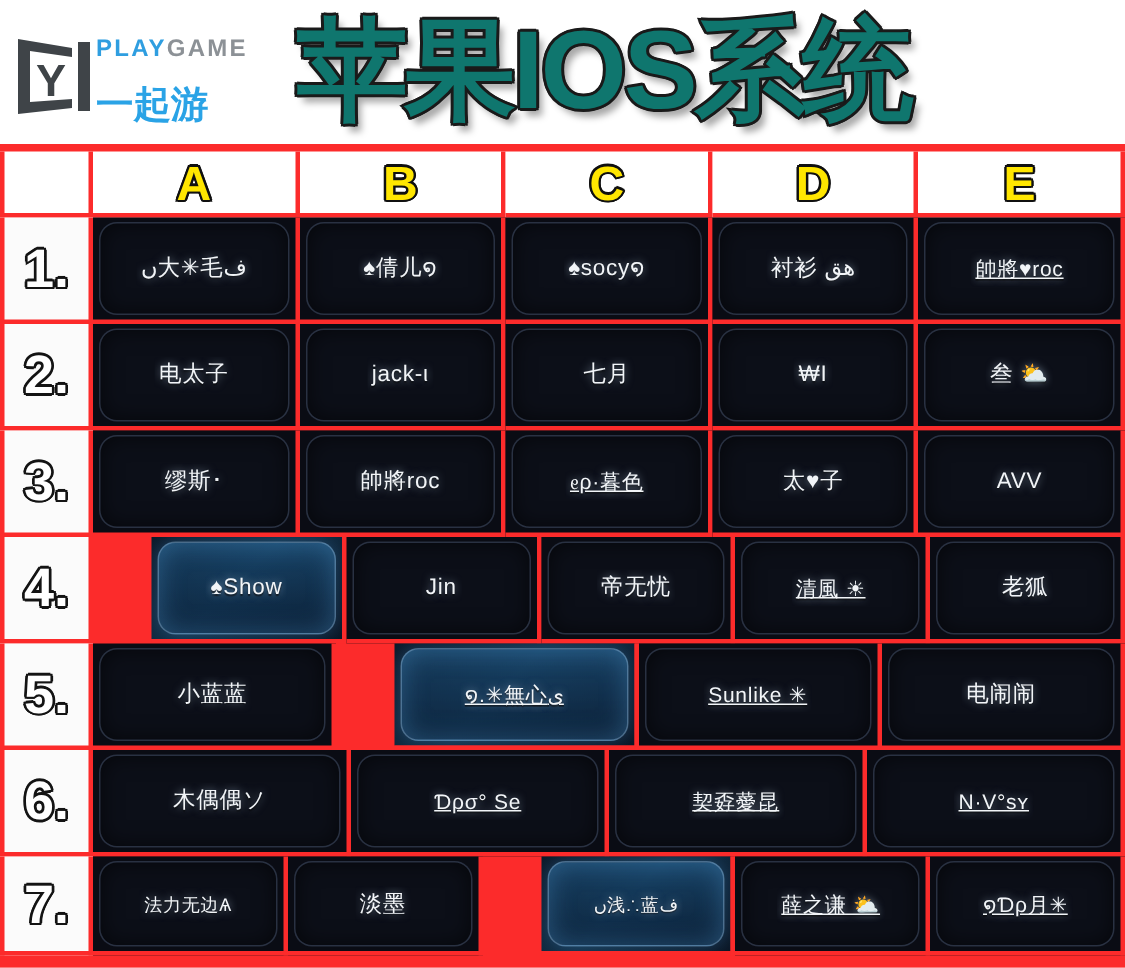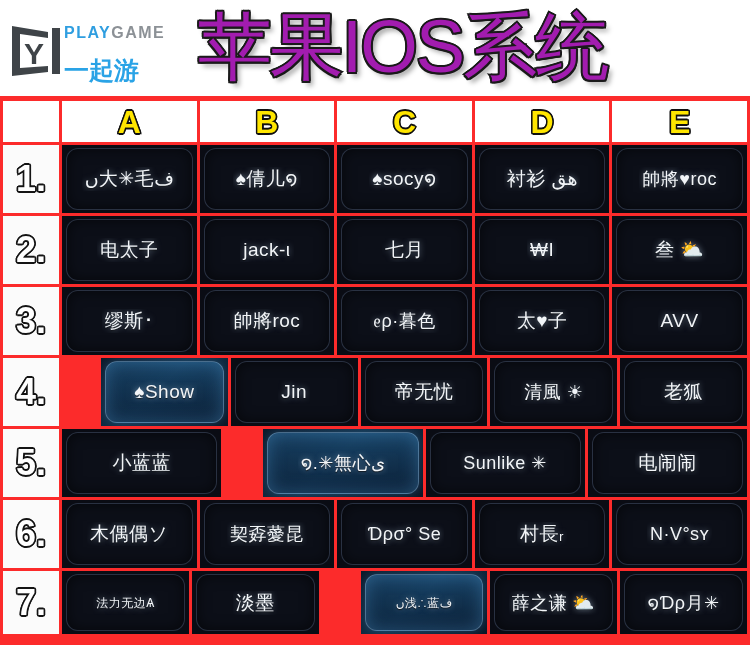--- a/index.html
+++ b/index.html
@@ -69,22 +69,22 @@
   .title {
     position: absolute;
     left: 0;
     top: 0;
     width: 750px;
     text-align: center;
     padding-left: 55px;
     box-sizing: border-box;
     font-size: 74px;
     line-height: 94px;
-    font-weight: normal;
-    color: #a21caf;
+    font-weight: bold;
+    color: #0f766e;
     letter-spacing: -2px;
     white-space: nowrap;
     -webkit-text-stroke: 3px #1a1a1a;
     paint-order: stroke fill;
     text-shadow:
        2px 0 0 #1a1a1a, -2px 0 0 #1a1a1a, 0 2px 0 #1a1a1a, 0 -2px 0 #1a1a1a,
        1.5px 1.5px 0 #1a1a1a, -1.5px 1.5px 0 #1a1a1a,
        1.5px -1.5px 0 #1a1a1a, -1.5px -1.5px 0 #1a1a1a,
        4px 5px 5px rgba(0,0,0,0.35);
   }
@@ -184,31 +184,31 @@
     justify-content: center;
     box-shadow: inset 0 0 14px rgba(0,0,0,0.6);
   }
   .shot.glow .chip {
     background: linear-gradient(180deg, rgba(30,85,130,0.55), rgba(12,35,60,0.75));
     border-color: rgba(150,200,240,0.45);
     box-shadow: inset 0 0 18px rgba(90,170,230,0.35), 0 0 10px rgba(80,160,230,0.25);
   }
   .name {
     color: #f2f5f8;
-    font-size: 19px;
+    font-size: 15px;
     line-height: 24px;
     white-space: nowrap;
     text-align: center;
     letter-spacing: 0.5px;
     text-shadow: 0 0 6px rgba(190,215,240,0.55), 0 1px 1px rgba(0,0,0,0.8);
     overflow: hidden;
     max-width: 100%;
     padding: 0 3px;
   }
-  .name.sm { font-size: 18px; }
+  .name.sm { font-size: 14px; text-decoration: underline; }
   .name.xs { font-size: 12px; }
 </style>
 </head>
 <body>
 
 <div class="header">
 
   <div class="logo">
     <svg class="logo-mark" viewBox="0 0 56 60" xmlns="http://www.w3.org/2000/svg">
       <path d="M4 4 L40 10 L40 16 L12 12 L12 46 L40 44 L40 50 L4 54 Z" fill="#3f4448"></path>
@@ -403,35 +403,30 @@
     <div class="cell col-index idx">
       <span class="idx-num">6.</span>
     </div>
     <div class="cell col-data shot">
       <div class="chip">
         <span class="name">木偶偶ソ</span>
       </div>
     </div>
     <div class="cell col-data shot">
       <div class="chip">
+        <span class="name sm">Ɗρσ°  Se</span>
+      </div>
+    </div>
+    <div class="cell col-data shot">
+      <div class="chip">
         <span class="name sm">契孬薆昆</span>
       </div>
     </div>
     <div class="cell col-data shot">
       <div class="chip">
-        <span class="name sm">Ɗρσ°  Se</span>
-      </div>
-    </div>
-    <div class="cell col-data shot">
-      <div class="chip">
-        <span class="name">村長ᵣ</span>
-      </div>
-    </div>
-    <div class="cell col-data shot">
-      <div class="chip">
         <span class="name sm">Ν·V°sʏ</span>
       </div>
     </div>
   </div>
 
   <div class="row row-body-last">
     <div class="cell col-index idx">
       <span class="idx-num">7.</span>
     </div>
     <div class="cell col-data shot">

